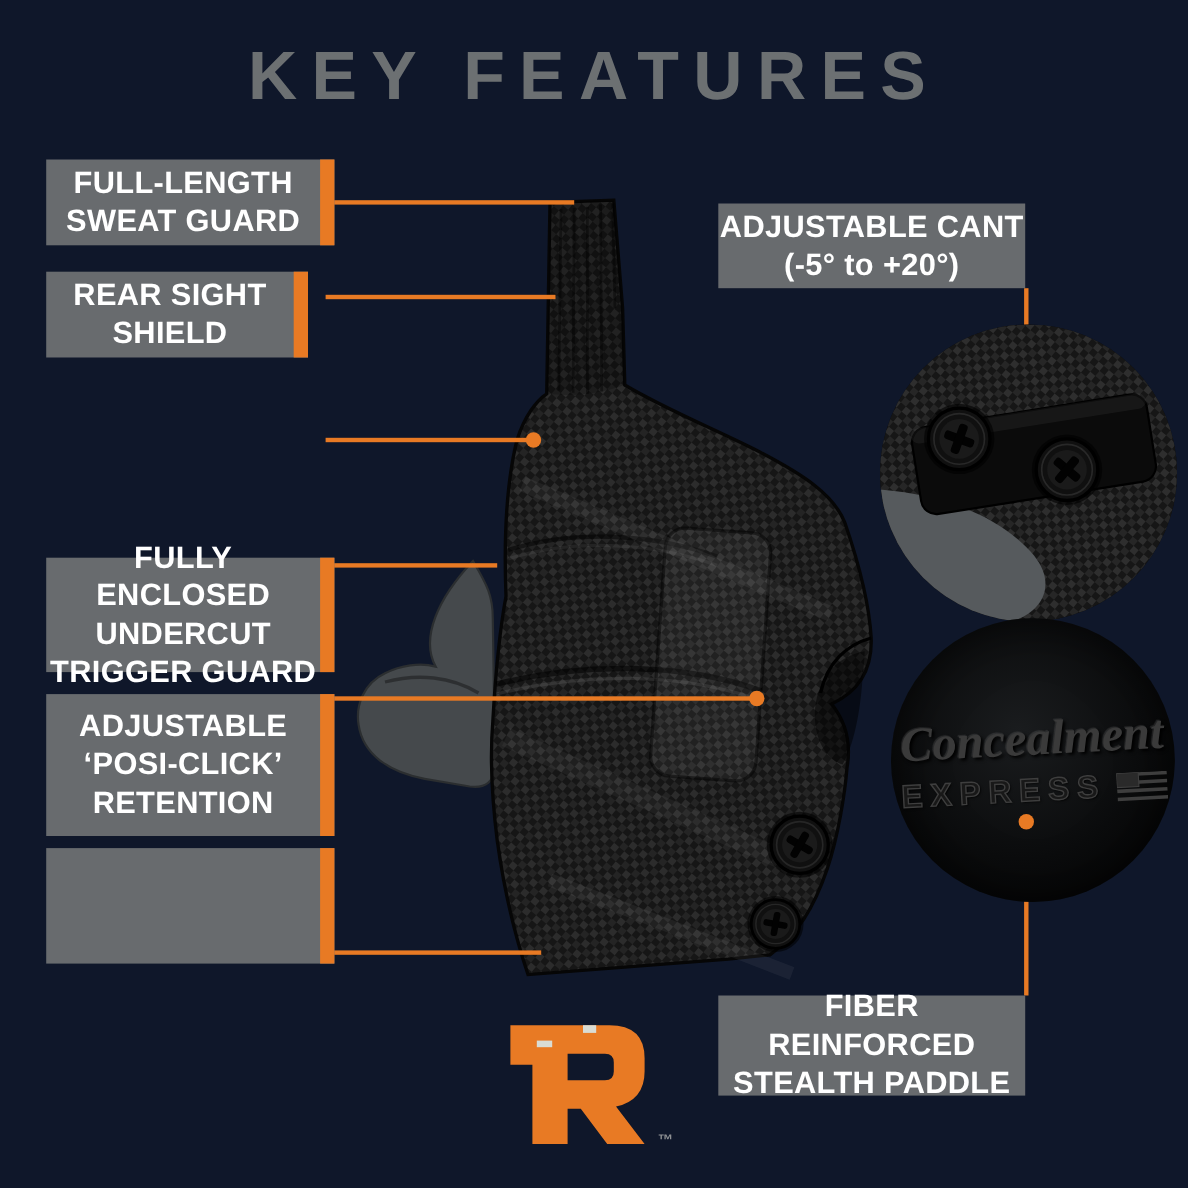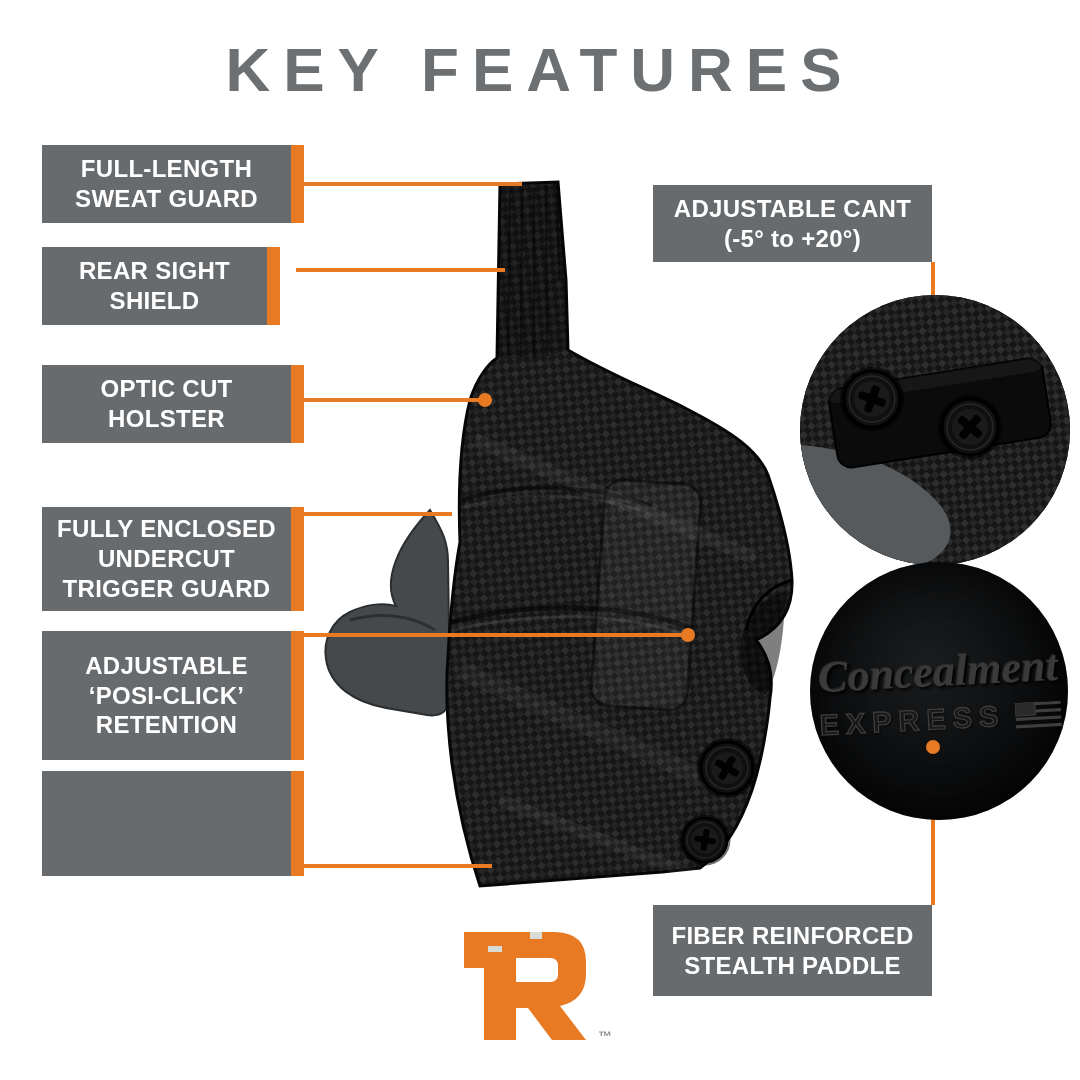--- a/index.html
+++ b/index.html
@@ -1,28 +1,28 @@
 <!DOCTYPE html>
 <html><head>
 <meta charset="utf-8">
 <style>
   html,body{margin:0;padding:0;background:#d9dcd4;}
   .canvas{
     position:relative;width:1080px;height:1080px;overflow:hidden;
-    background:#ffffff;font-family:"Liberation Sans",sans-serif;
+    background:#0f172a;font-family:"Liberation Sans",sans-serif;
   }
   .title{
     position:absolute;top:34px;left:0;width:100%;margin:0;
     text-align:center;font-size:62px;font-weight:700;letter-spacing:13px;
     color:#6c7072;z-index:5;
   }
   .fbox{
     position:absolute;background:#686b6e;color:#fff;z-index:4;
     display:flex;align-items:center;justify-content:flex-start;text-align:center;
-    font-weight:700;font-size:24px;line-height:1.24;letter-spacing:.3px;
+    font-weight:700;font-size:28px;line-height:1.24;letter-spacing:.3px;
   }
   .fbox .flabel{white-space:pre-line;display:block;width:100%;}
   .fbox.left{padding-right:13px;box-sizing:border-box;}
   .accent-bar{position:absolute;right:0;top:0;bottom:0;width:13px;background:#e87a24;}
   .hline{position:absolute;height:4px;background:#e87a24;z-index:3;}
   .vline{position:absolute;width:4px;background:#e87a24;z-index:1;}
   .dot{position:absolute;width:14px;height:14px;border-radius:50%;background:#e87a24;z-index:3;}
   .holster-svg{position:absolute;left:300px;top:150px;z-index:2;}
   .inset{
     position:absolute;border-radius:50%;overflow:hidden;z-index:2;
@@ -134,25 +134,20 @@
   </svg>
 
   <div class="fbox left" style="left:42px;top:145px;width:262px;height:78px">
     <span class="flabel">FULL-LENGTH
 SWEAT GUARD</span>
     <span class="accent-bar"></span>
   </div>
   <div class="fbox left" style="left:42px;top:247px;width:238px;height:78px">
     <span class="flabel">REAR SIGHT
 SHIELD</span>
-    <span class="accent-bar"></span>
-  </div>
-  <div class="fbox left" style="left:42px;top:365px;width:262px;height:78px">
-    <span class="flabel">OPTIC CUT
-HOLSTER</span>
     <span class="accent-bar"></span>
   </div>
   <div class="fbox left" style="left:42px;top:507px;width:262px;height:104px">
     <span class="flabel">FULLY ENCLOSED
 UNDERCUT
 TRIGGER GUARD</span>
     <span class="accent-bar"></span>
   </div>
   <div class="fbox left" style="left:42px;top:631px;width:262px;height:129px">
     <span class="flabel">ADJUSTABLE

